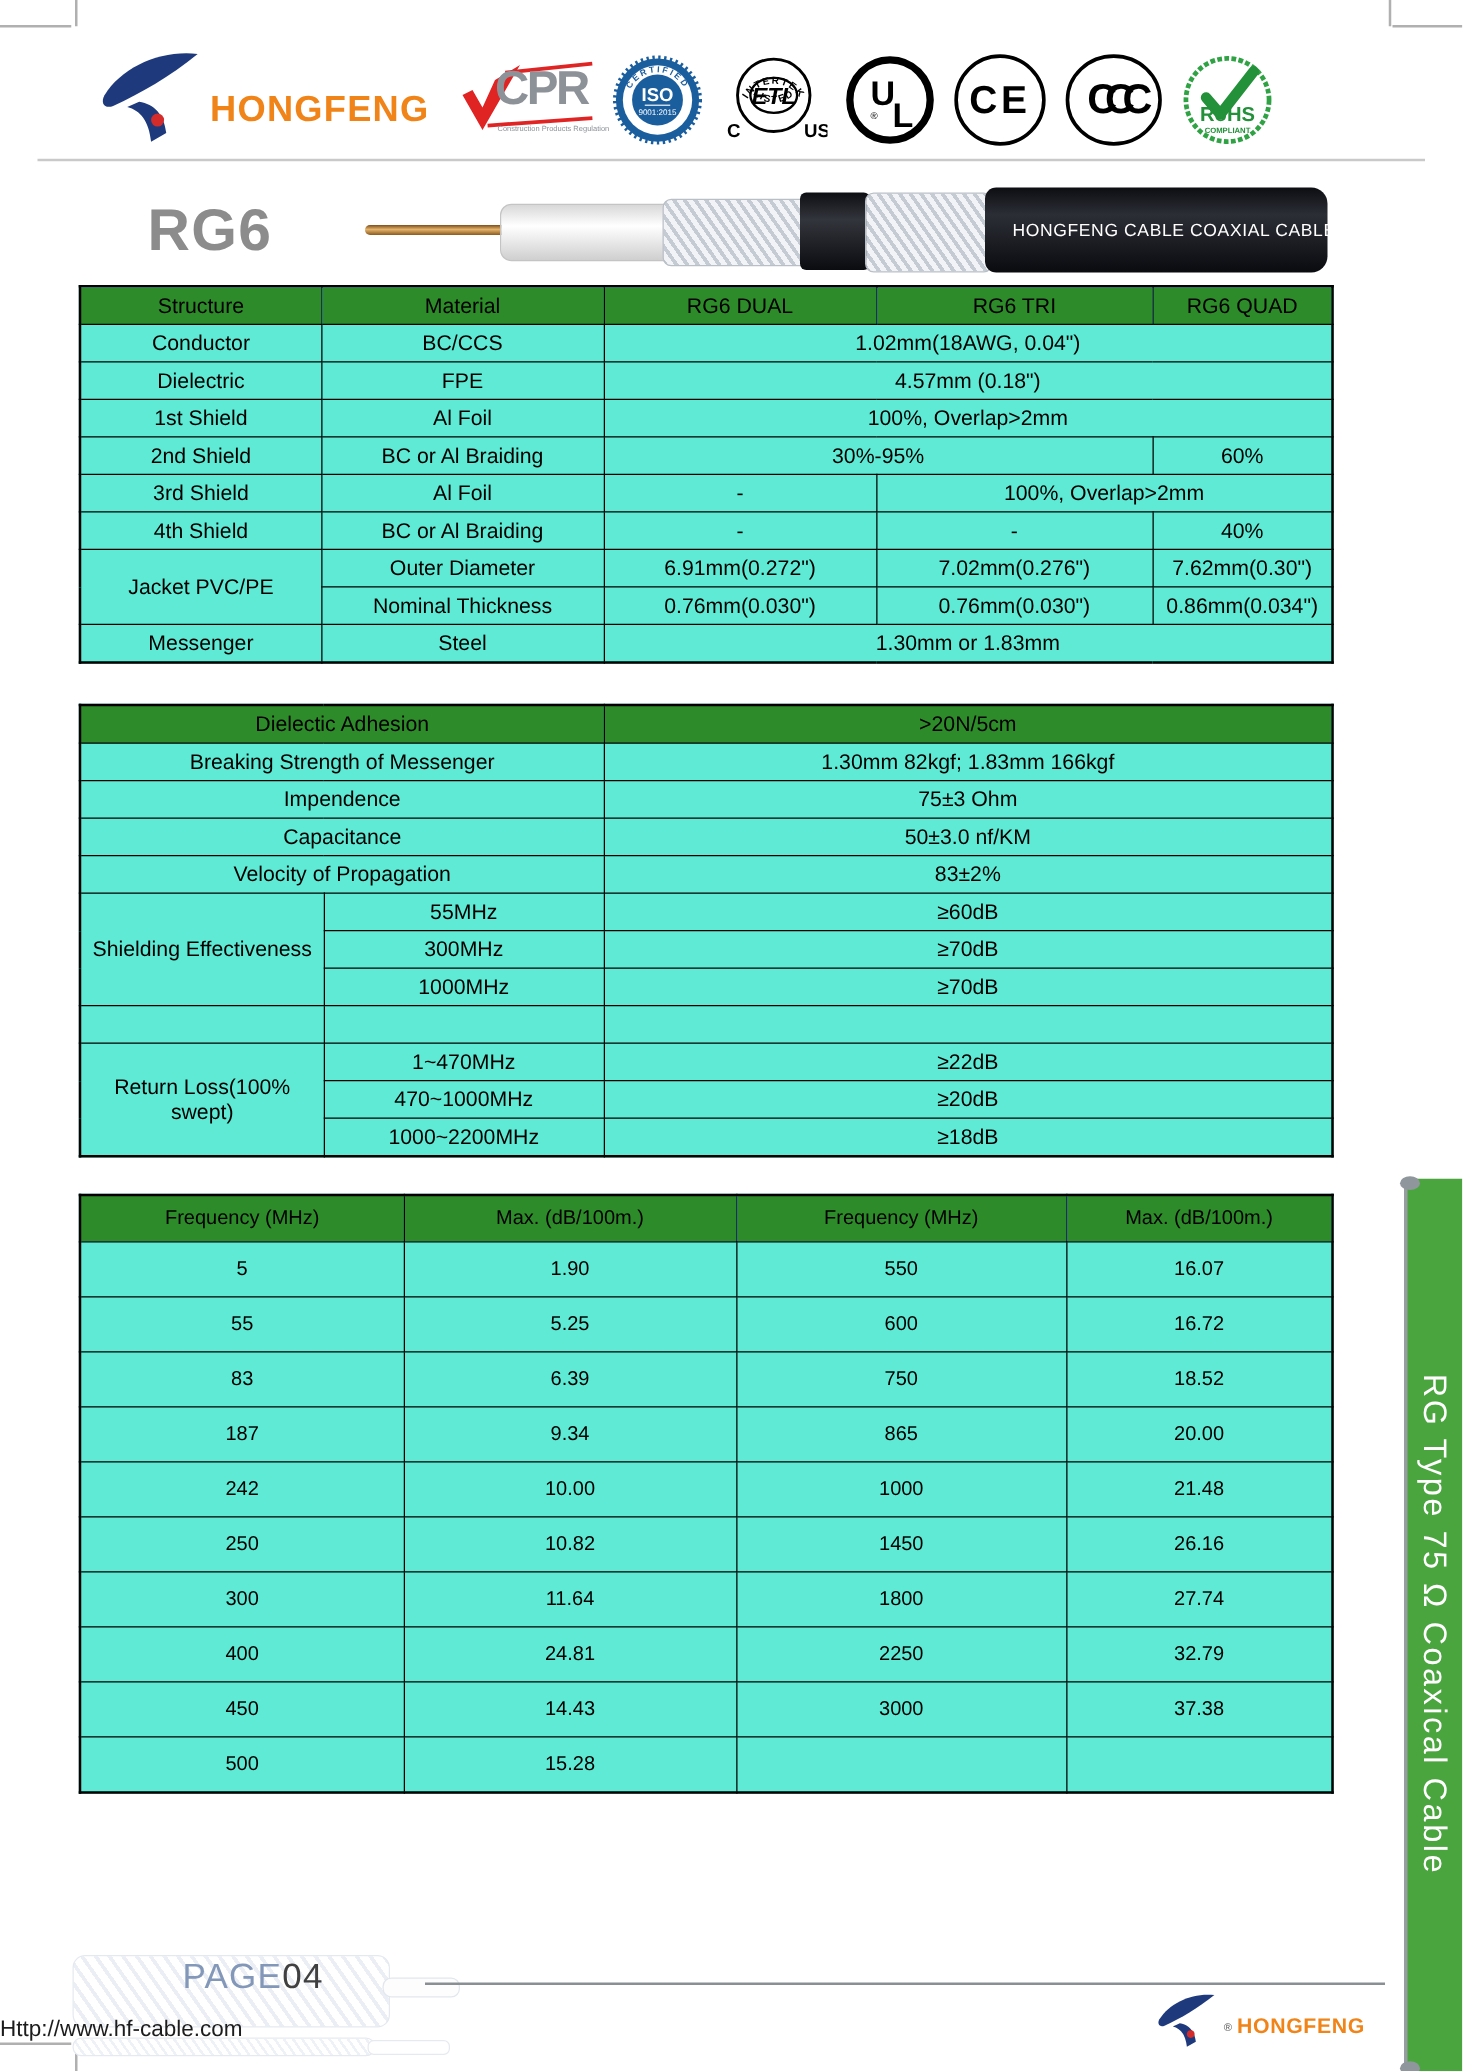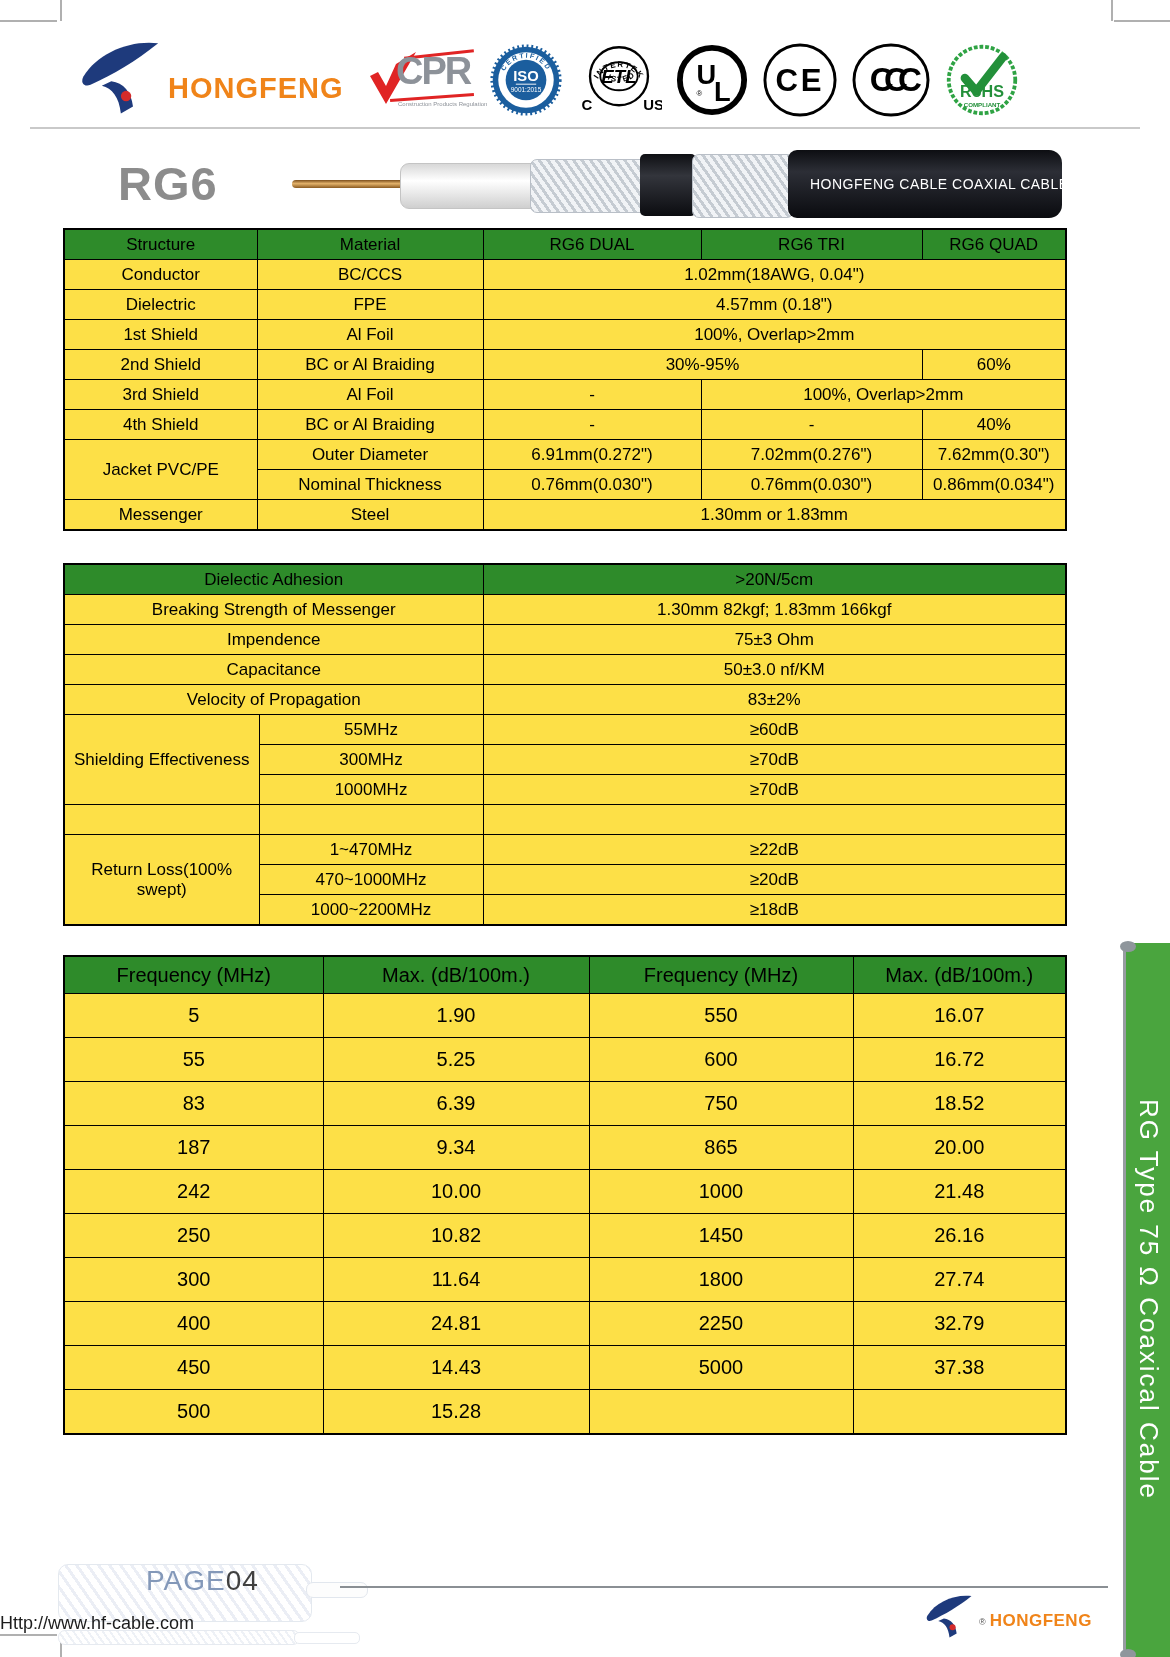--- a/index.html
+++ b/index.html
@@ -37,28 +37,28 @@
             repeating-linear-gradient(-55deg,rgba(255,255,255,.55) 0 3px,rgba(150,158,168,.38) 3px 7px);
           border:1px solid #b9bfc7; }
   .braid1 { left:250px; top:11px; width:116px; height:52px; }
   .band1 { left:360px; top:6px; width:56px; height:62px; background:linear-gradient(180deg,#0e0f13,#33353c 35%,#0b0c10); border-radius:5px; }
   .braid2 { left:412px; top:6px; width:100px; height:62px; }
   .jacket { left:508px; top:2px; width:274px; height:68px; border-radius:9px 13px 13px 9px;
             background:linear-gradient(180deg,#0d0e12,#2c2e36 32%,#0a0b0f);
             display:flex; align-items:center; gap:8px; padding-left:14px; box-sizing:border-box; }
   .jacket-text { color:#fff; font-size:14px; letter-spacing:.5px; white-space:nowrap; }
   
-  table { position:absolute; border-collapse:collapse; table-layout:fixed; background:#fde047; }
+  table { position:absolute; border-collapse:collapse; table-layout:fixed; background:#5eead4; }
   td { border:1.5px solid #000; text-align:center; vertical-align:middle; font-size:17px; padding:0 3px; overflow:hidden; }
   .t1 { left:63px; top:228px; width:1002px; border:2px solid #000; }
   .t1 td { height:29px; }
   .t2 { left:63px; top:563px; width:1002px; border:2px solid #000000; }
   .t2 td { height:29px; }
   .t3 { left:63px; top:955px; width:1002px; border:2px solid #000; }
-  .t3 td { height:43px; font-size:20px; }
+  .t3 td { height:43px; font-size:16px; }
   .t3 thead td { height:36px; }
   .ghead td { background:#2e8b2a; }
   
   .sidebar { position:absolute; left:1123px; top:943px; width:47px; height:714px;
              background:#4aa53e; border-left:3px solid #979ca1; border-radius:8px 0 0 8px; box-sizing:border-box; }
   .sidebar-text { writing-mode:vertical-rl; width:100%; height:100%; display:flex;
                   align-items:center; justify-content:center; color:#fff; font-size:26px; letter-spacing:2px; }
   .curl { position:absolute; width:16px; height:11px; background:#8f969c; border-radius:50%; }
   .curl.top { left:-6px; top:-2px; }
   .curl.bot { left:-6px; bottom:-3px; }
@@ -393,21 +393,21 @@
         </tr>
         <tr>
           <td>400</td>
           <td>24.81</td>
           <td>2250</td>
           <td>32.79</td>
         </tr>
         <tr>
           <td>450</td>
           <td>14.43</td>
-          <td>5000</td>
+          <td>3000</td>
           <td>37.38</td>
         </tr>
         <tr>
           <td>500</td>
           <td>15.28</td>
           <td></td>
           <td></td>
         </tr>
       </tbody>
   </table>

